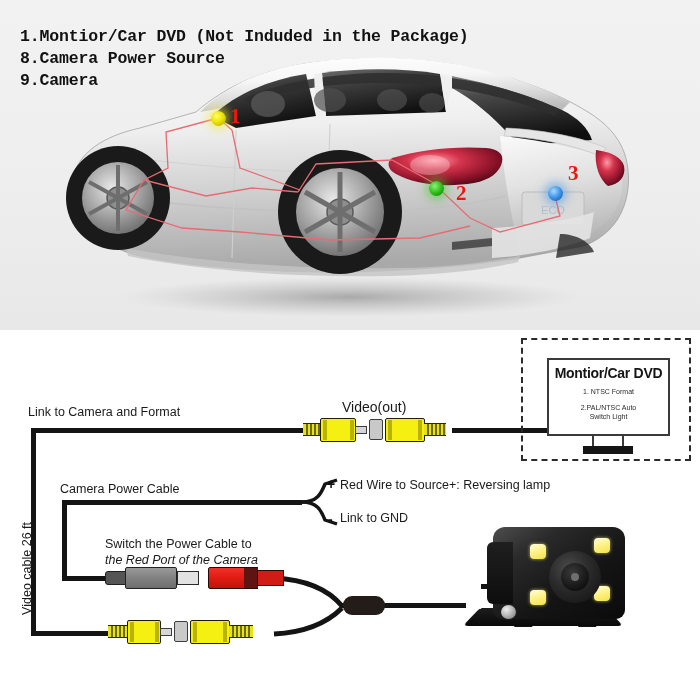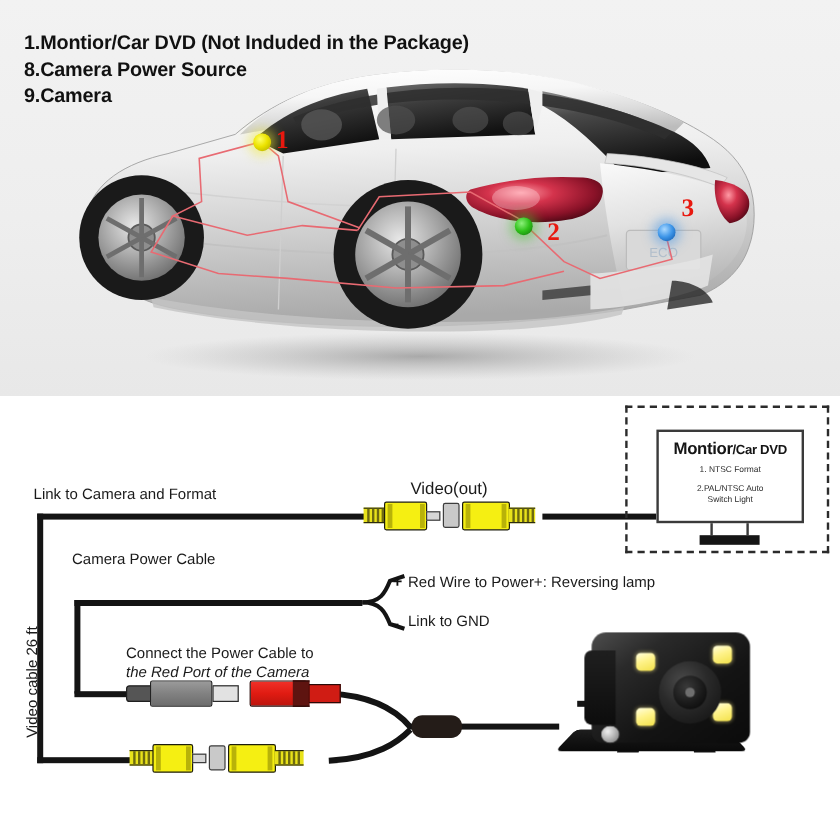--- a/index.html
+++ b/index.html
@@ -28,21 +28,21 @@
   #car-legend {
     position: absolute;
     left: 20px; top: 26px;
     z-index: 40;
     font-size: 16.5px;
     font-weight: bold;
     color: #111111;
     line-height: 1.33;
     white-space: nowrap;
   }
-  #car-legend div { letter-spacing: -0.15px; }
+  #car-legend div { letter-spacing: -0.15px; font-family: Liberation Mono, monospace; }
 
   .marker-num {
     position: absolute;
     z-index: 35;
     color: #e8180f;
     font-weight: bold;
     font-size: 21px;
     font-family: "Liberation Serif", serif;
     line-height: 1;
   }
@@ -105,21 +105,21 @@
     overflow: hidden;
   }
   #monitor-title {
     margin-top: 5px;
     font-size: 14px;
     font-weight: bold;
     color: #151515;
     white-space: nowrap;
     letter-spacing: -0.3px;
   }
-  #monitor-title .sm { font-size: 11px; text-align: right; }
+  #monitor-title .sm { font-size: 14px; text-align: right; }
   .monitor-line {
     font-size: 7px;
     color: #2a2a2a;
     line-height: 1.25;
     white-space: nowrap;
   }
   #mline1 { margin-top: 7px; }
   #mline2 { margin-top: 7px; }
   #monitor-neck {
     position: absolute;
@@ -584,29 +584,29 @@
       <span class="ribline" style="left:3px;"></span>
         <span class="ribline" style="left:7px;"></span>
       <span class="ribline" style="left:11px;"></span>
         <span class="ribline" style="left:15px;"></span>
       <span class="ribline" style="left:19px;"></span>
     </div>
   </div>
 
   <div class="diaglabel" style="left:28px;top:404px;">Link to Camera and Format</div>
 
-  <div class="diaglabel" style="left:60px;top:458px;">Camera Power Cable</div>
+  <div class="diaglabel" style="left:60px;top:481px;">Camera Power Cable</div>
 
   <div class="sign" style="left:327px;top:477px;">+</div>
-  <div class="diaglabel" style="left:340px;top:477px;">Red Wire to Power+: Reversing lamp</div>
+  <div class="diaglabel" style="left:340px;top:477px;">Red Wire to Source+: Reversing lamp</div>
 
   <div class="sign" style="left:328px;top:512px;">-</div>
   <div class="diaglabel" style="left:340px;top:510px;">Link to GND</div>
 
-  <div class="diaglabel" style="left:105px;top:536px;">Connect the Power Cable to</div>
+  <div class="diaglabel" style="left:105px;top:536px;">Switch the Power Cable to</div>
   <div class="diaglabel" style="left:105px;top:552px;font-style:italic;">the Red Port of the Camera</div>
 
   <div class="diaglabel" style="left:-28px;top:560px;width:110px;text-align:center;transform:rotate(-90deg);transform-origin:center center;">Video cable 26 ft</div>
 
   <div id="pwr-gray-relief"></div>
   <div id="pwr-gray-body"></div>
   <div id="pwr-gray-tip"></div>
   <div id="pwr-red-body"></div>
   <div id="pwr-red-dark"></div>
   <div id="pwr-red-relief"></div>

